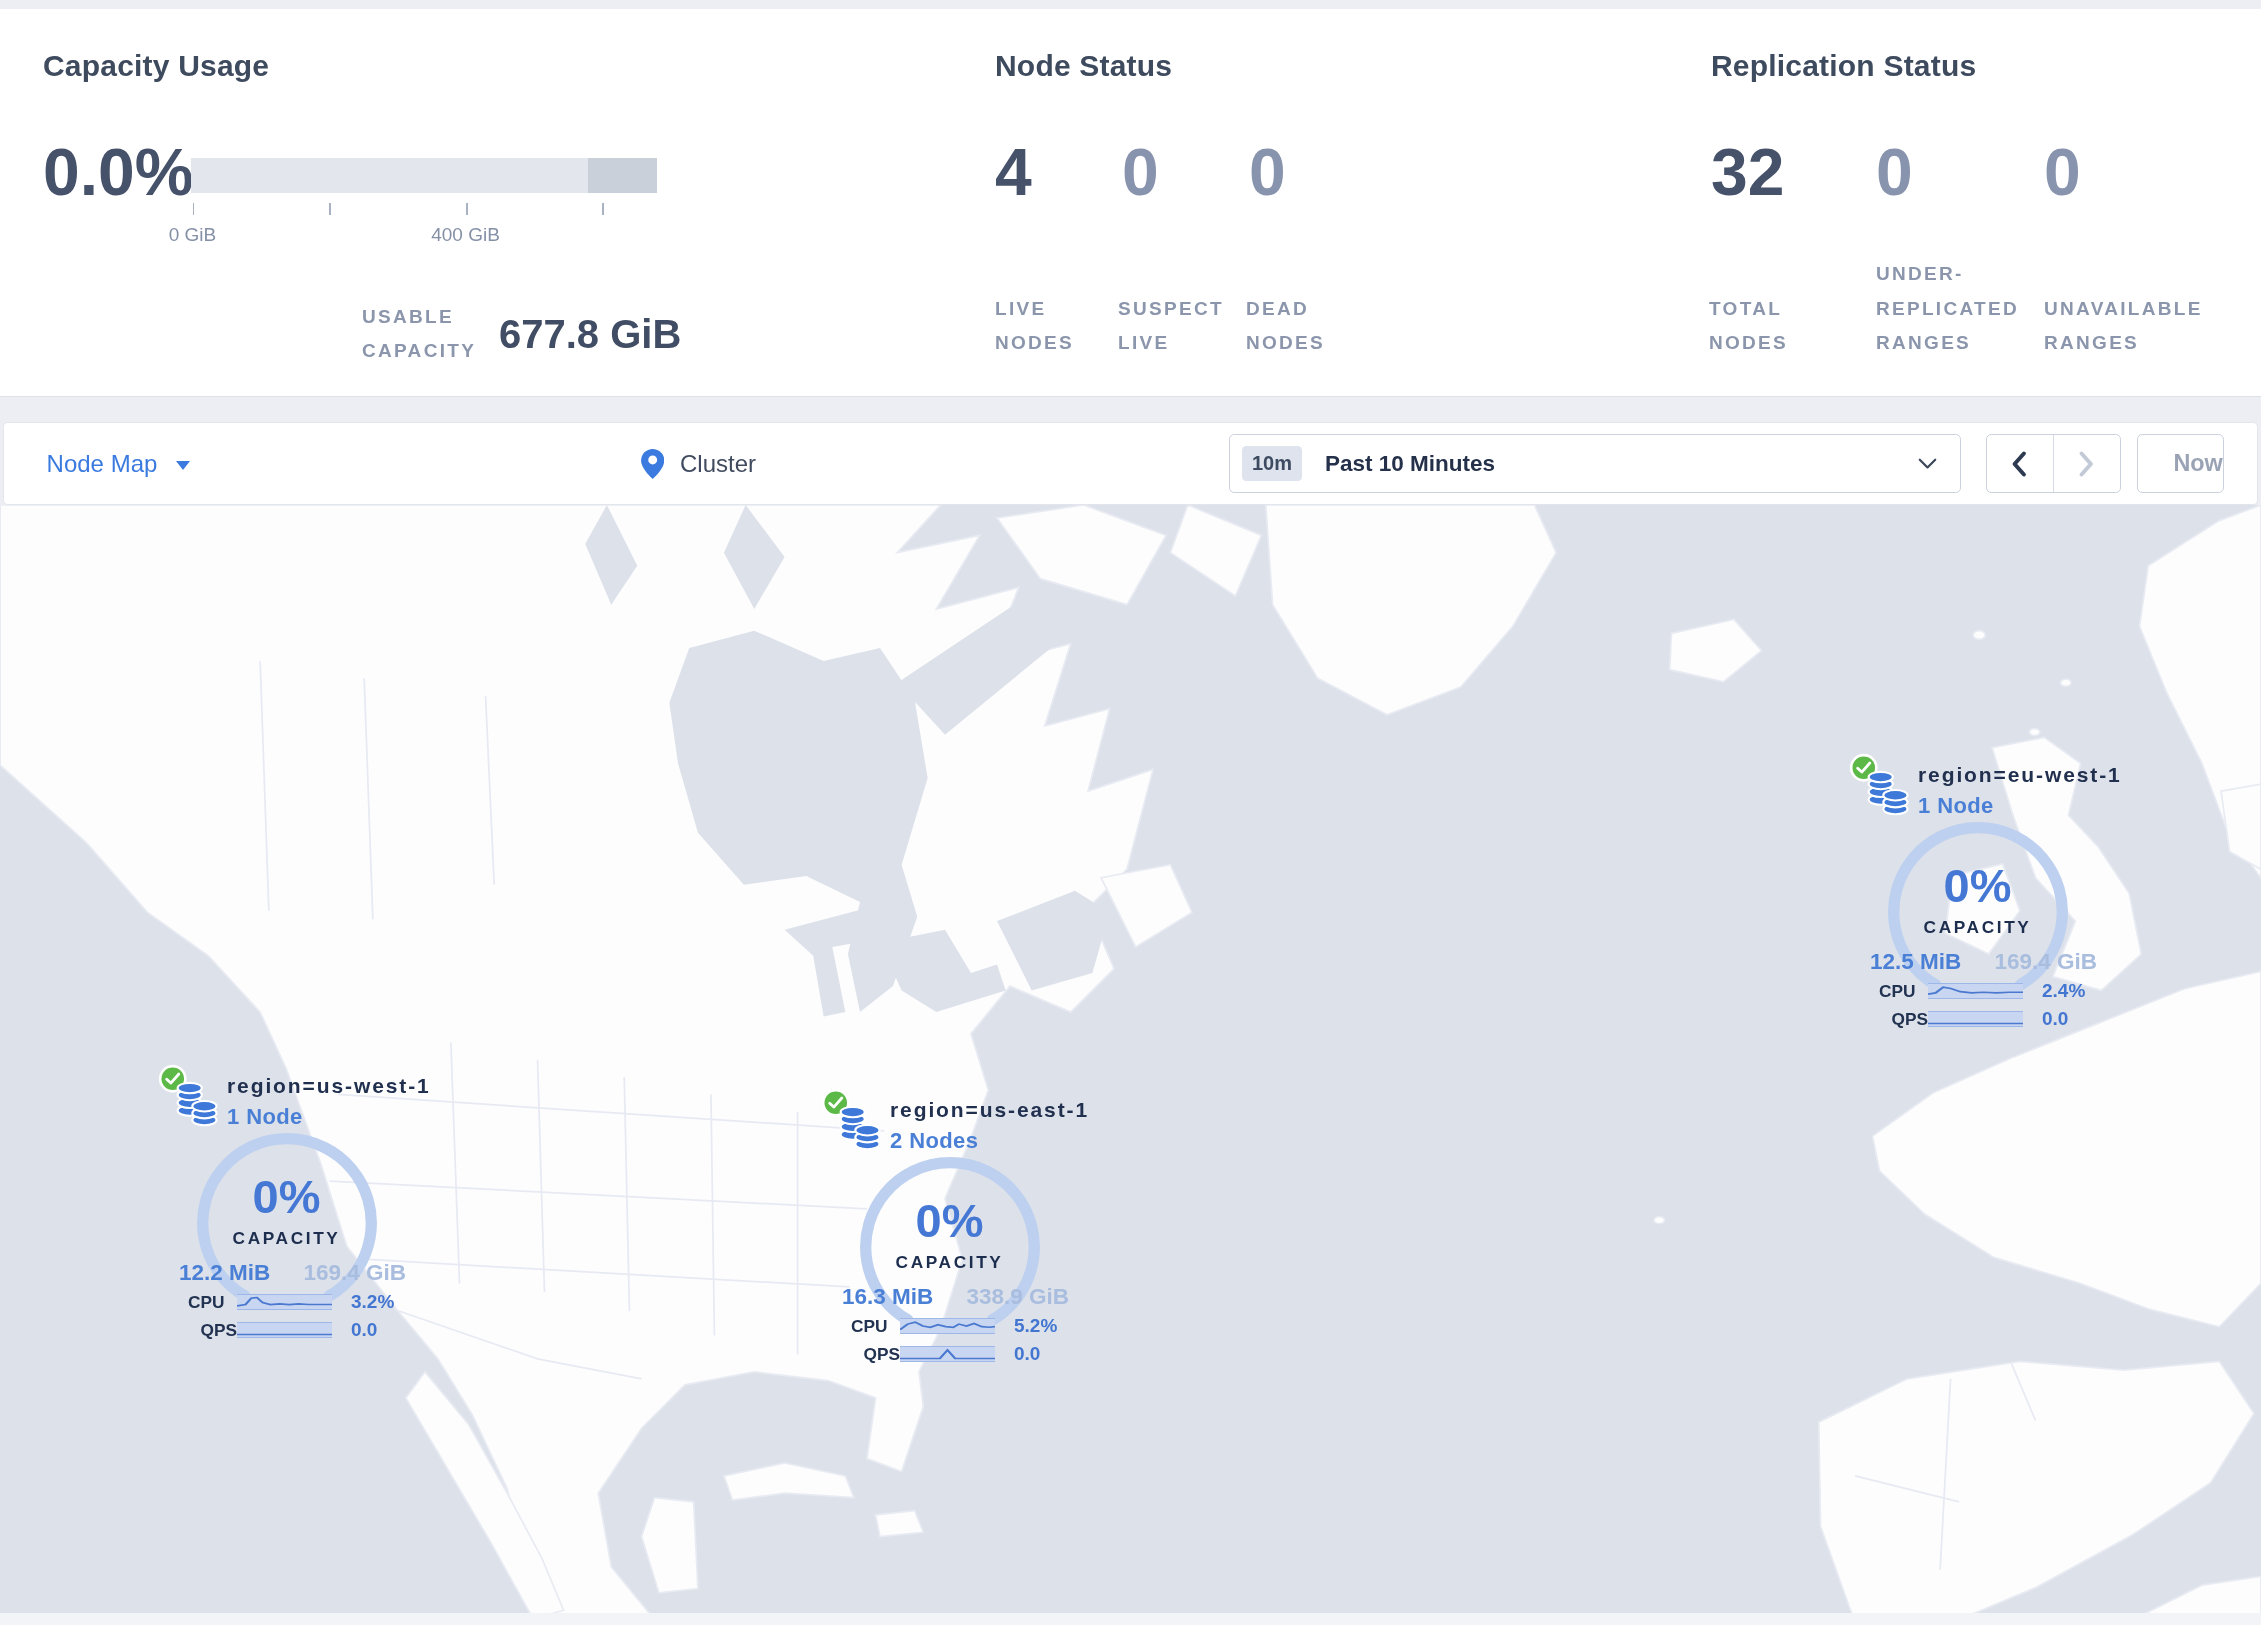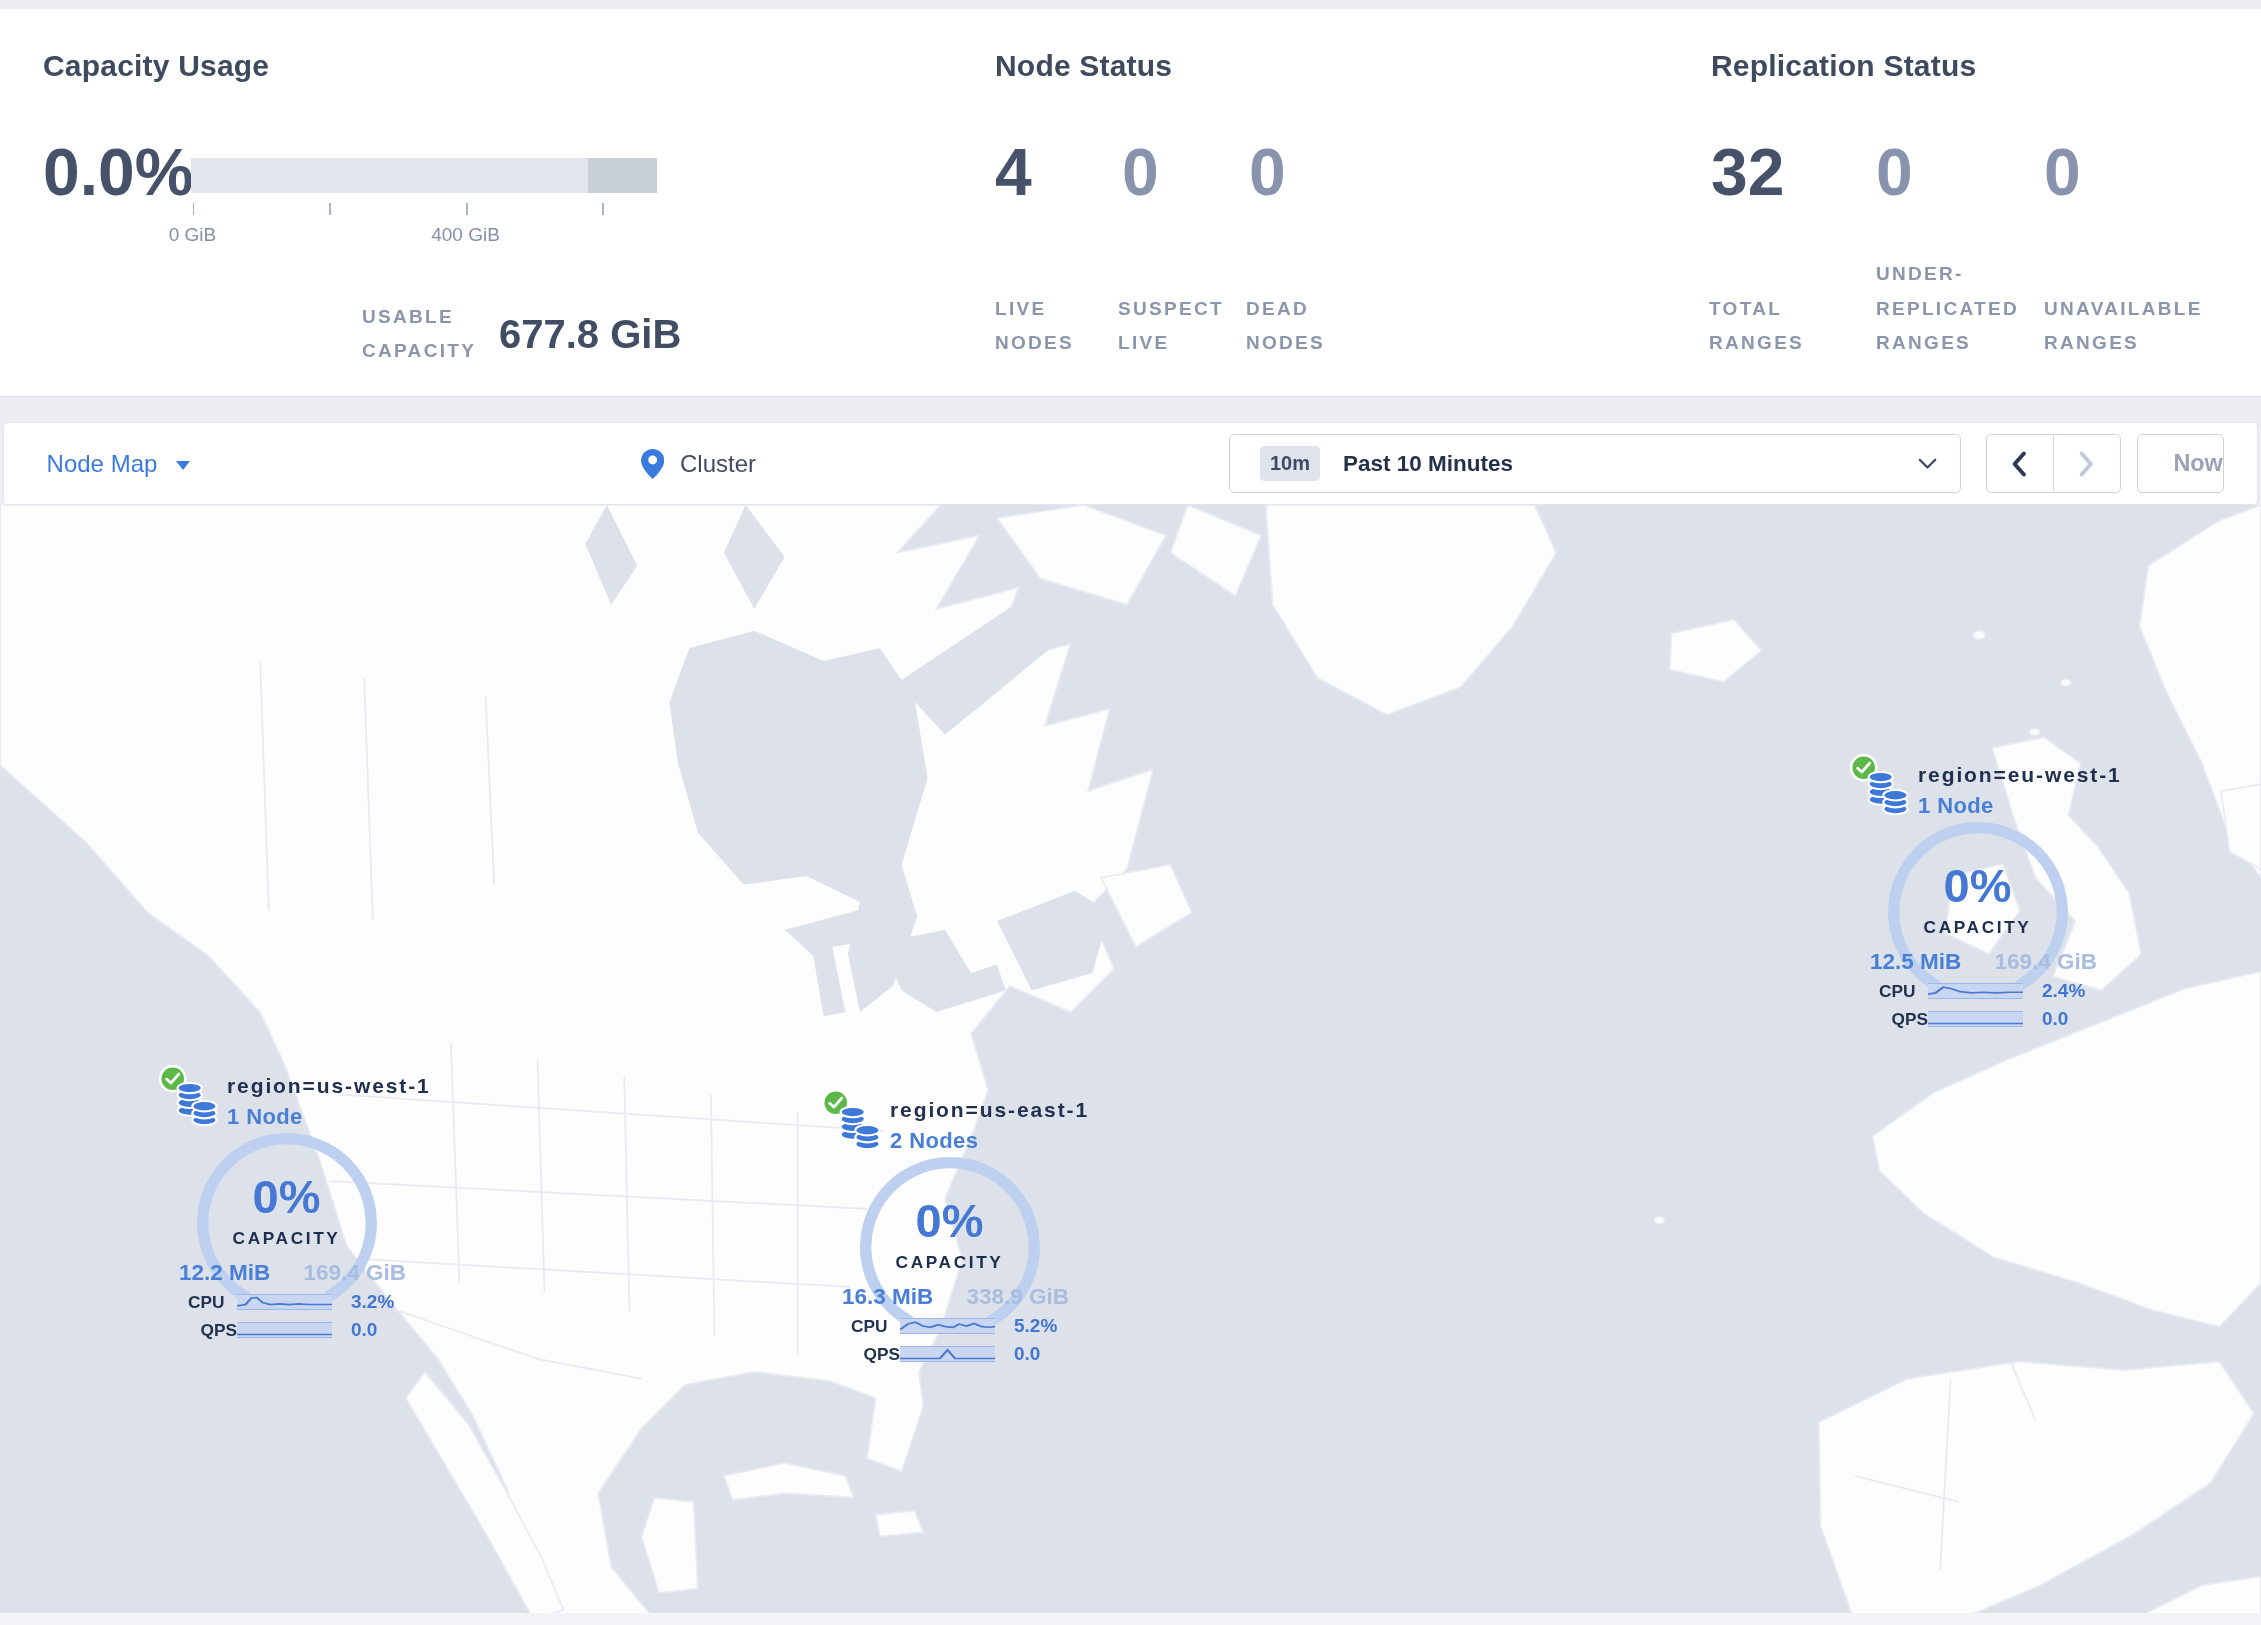--- a/index.html
+++ b/index.html
@@ -24,21 +24,21 @@
   .capstat .clabel{font-size:19px;font-weight:600;color:#8b96ac;letter-spacing:2.3px;line-height:1.82;width:137px;}
   .capstat .cval{font-size:40px;font-weight:700;color:#414d64;white-space:nowrap;}
   
   #toolbar{position:absolute;top:422px;left:2.6px;width:2255px;height:83px;background:#ffffff;border:0.9px solid #e2e5ec;border-radius:4.3px;box-sizing:border-box;}
   #view-dd{position:absolute;left:43px;top:0;height:82px;display:flex;align-items:center;gap:19px;cursor:pointer;}
   #view-dd .vlabel{font-size:24px;color:#3b7be0;font-weight:500;}
   #view-dd .caret{width:0;height:0;border-left:7.8px solid transparent;border-right:7.8px solid transparent;border-top:9.5px solid #3b7be0;margin-top:3.5px;}
   #crumb{position:absolute;left:637px;top:0;height:82px;display:flex;align-items:center;gap:16px;cursor:pointer;}
   #crumb .ctext{font-size:24px;color:#404b5f;font-weight:500;}
   #timebox{position:absolute;left:1225px;top:11.3px;width:732px;height:59px;border:1.7px solid #ccd2dd;border-radius:5.2px;box-sizing:border-box;display:flex;align-items:center;cursor:pointer;background:#fff;}
-  #timebox .badge{margin-left:30px;background:#dfe3ed;border-radius:4.3px;padding:6px 10.4px;font-size:20px;font-weight:700;color:#3d4a61;}
+  #timebox .badge{margin-left:12px;background:#dfe3ed;border-radius:4.3px;padding:6px 10.4px;font-size:20px;font-weight:700;color:#3d4a61;}
   #timebox .tlabel{margin-left:22.5px;font-size:22.5px;font-weight:600;color:#25314a;}
   #timebox .chev{margin-left:auto;margin-right:22.5px;}
   #segnav{position:absolute;left:1982px;top:11.3px;width:135px;height:59px;border:1.7px solid #ccd2dd;border-radius:5.2px;box-sizing:border-box;display:flex;background:#fff;}
   #segnav .half{flex:1;display:flex;align-items:center;justify-content:center;cursor:pointer;}
   #segnav .half+.half{border-left:1.7px solid #d5dae3;}
   #nowbtn{position:absolute;left:2133px;top:11.3px;width:87px;height:59px;border:1.7px solid #ccd2dd;border-radius:5.2px;box-sizing:border-box;display:flex;align-items:center;justify-content:center;font-size:23.4px;font-weight:700;color:#9aa3b5;cursor:pointer;background:#fff;padding-left:36px;}
   
   #map{position:absolute;top:505px;left:0;width:2261px;height:1120px;background:#dde1ea;}
   #map svg.world{position:absolute;left:0;top:0;}
   
@@ -88,21 +88,21 @@
   <div class="bignum muted" style="left:1122px">0</div>
   <div class="bignum muted" style="left:1249px">0</div>
   <div class="statlabel" style="left:995px;width:106px">LIVE NODES</div>
   <div class="statlabel" style="left:1118px;width:121px">SUSPECT LIVE</div>
   <div class="statlabel" style="left:1246px;width:106px">DEAD NODES</div>
 
   <div class="sec-title" style="left:1711px">Replication Status</div>
   <div class="bignum" style="left:1711px">32</div>
   <div class="bignum muted" style="left:1876px">0</div>
   <div class="bignum muted" style="left:2044px">0</div>
-  <div class="statlabel" style="left:1709px;width:117px">TOTAL RANGES</div>
+  <div class="statlabel" style="left:1709px;width:117px">TOTAL NODES</div>
   <div class="statlabel" style="left:1876px;width:143px">UNDER-REPLICATED RANGES</div>
   <div class="statlabel" style="left:2044px;width:182px">UNAVAILABLE RANGES</div>
 </div>
 
 <div id="toolbar">
   <div id="view-dd">
     <span class="vlabel">Node Map</span>
     <span class="caret"></span>
   </div>
   <div id="crumb">

